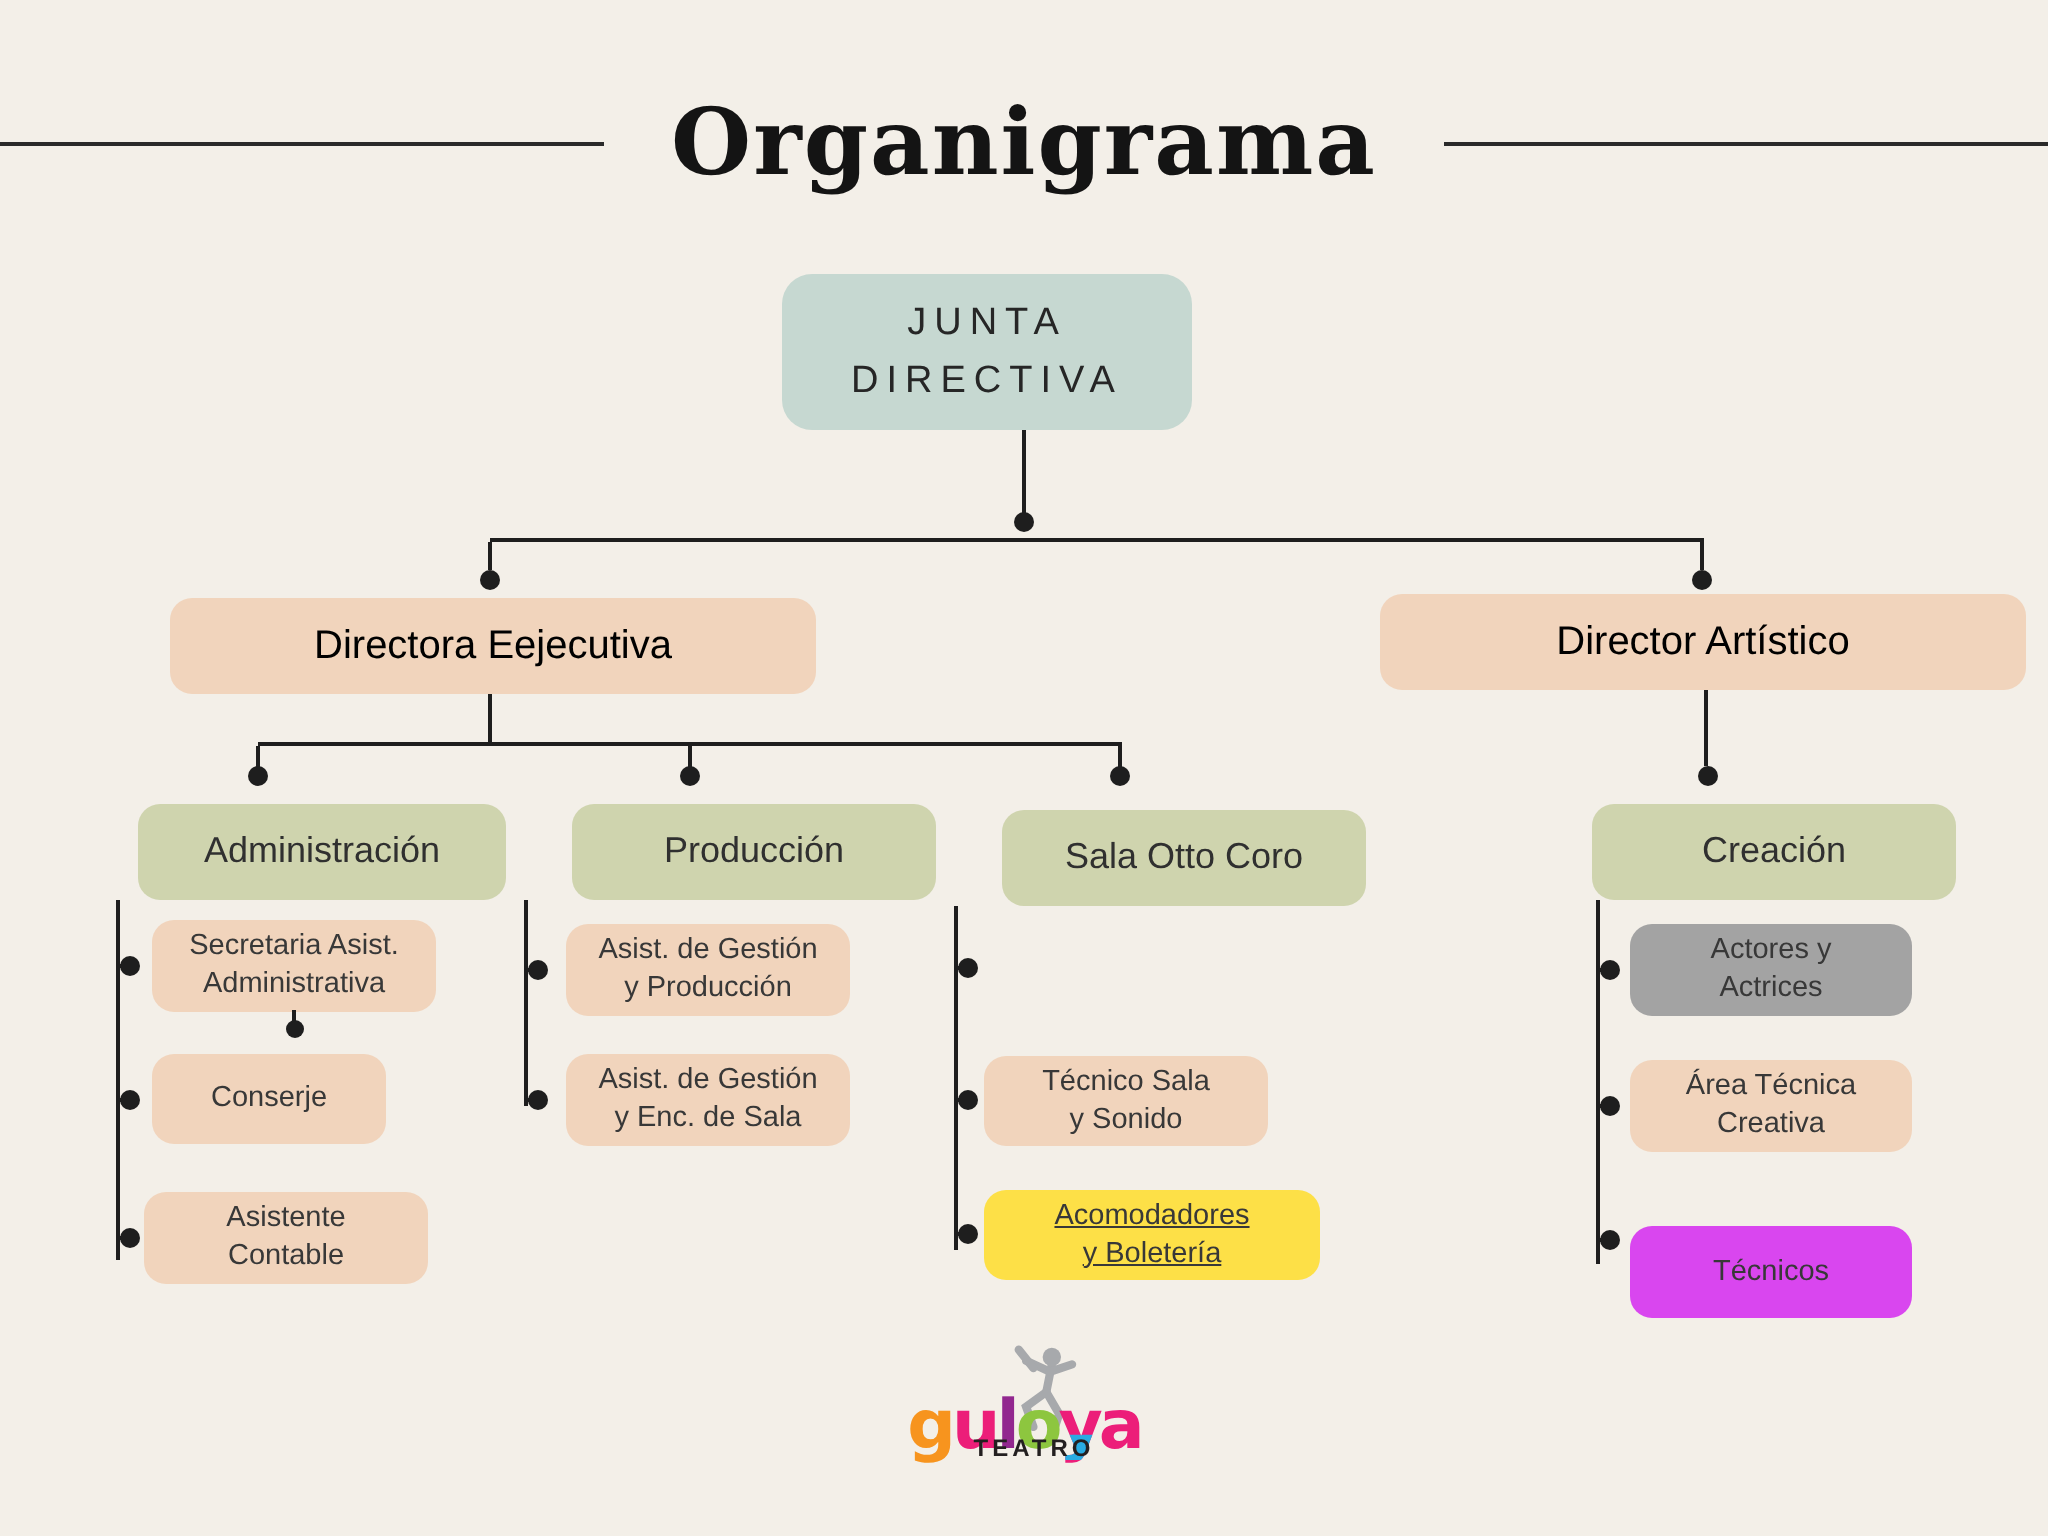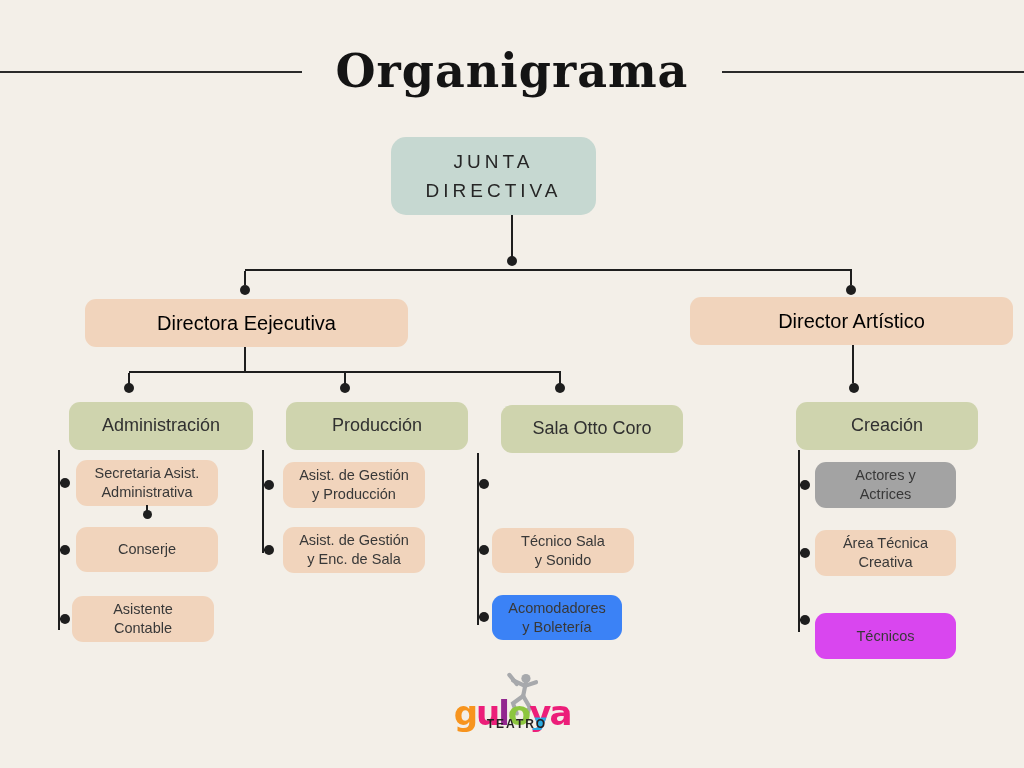--- a/index.html
+++ b/index.html
@@ -84,21 +84,21 @@
 
   <div class="vline" style="left:58px; top:450px; height:180px;"></div>
   <div class="hline" style="left:58px; top:482px; width:8px;"></div>
   <div class="dot" style="left:60px; top:478px;"></div>
   <div class="box l4" style="left: 76px; top: 460px; width: 142px; height: 46px; background: rgb(241, 212, 188);">Secretaria Asist.
 Administrativa</div>
   <div class="vline" style="left:146px; top:505px; height:6px;"></div>
   <div class="dot small" style="left:143px; top:510px;"></div>
   <div class="hline" style="left:58px; top:549px; width:8px;"></div>
   <div class="dot" style="left:60px; top:545px;"></div>
-  <div class="box l4" style="left: 76px; top: 527px; width: 142px; height: 45px; background: rgb(241, 212, 188);">Conserje</div>
+  <div class="box l4" style="left: 76px; top: 527px; width: 117px; height: 45px; background: rgb(241, 212, 188);">Conserje</div>
   <div class="hline" style="left:58px; top:618px; width:8px;"></div>
   <div class="dot" style="left:60px; top:614px;"></div>
   <div class="box l4" style="left: 72px; top: 596px; width: 142px; height: 46px; background: rgb(241, 212, 188);">Asistente
 Contable</div>
 
   <div class="vline" style="left:262px; top:450px; height:103px;"></div>
   <div class="hline" style="left:262px; top:484px; width:8px;"></div>
   <div class="dot" style="left:264px; top:480px;"></div>
   <div class="box l4" style="left: 283px; top: 462px; width: 142px; height: 46px; background: rgb(241, 212, 188);">Asist. de Gestión
 y Producción</div>
@@ -109,21 +109,21 @@
 
   <div class="vline" style="left:477px; top:453px; height:172px;"></div>
   <div class="hline" style="left:477px; top:483px; width:8px;"></div>
   <div class="dot" style="left:479px; top:479px;"></div>
   <div class="hline" style="left:477px; top:549px; width:8px;"></div>
   <div class="dot" style="left:479px; top:545px;"></div>
   <div class="box l4" style="left: 492px; top: 528px; width: 142px; height: 45px; background: rgb(241, 212, 188);">Técnico Sala
 y Sonido</div>
   <div class="hline" style="left:477px; top:616px; width:8px;"></div>
   <div class="dot" style="left:479px; top:612px;"></div>
-  <div class="box l4" style="left: 492px; top: 595px; width: 130px; height: 45px; background: #3b82f6;">Acomodadores
+  <div class="box l4" style="left: 492px; top: 595px; width: 168px; height: 45px; background: #fde047; text-decoration: underline;">Acomodadores
 y Boletería</div>
 
   <div class="vline" style="left:798px; top:450px; height:182px;"></div>
   <div class="hline" style="left:798px; top:484px; width:8px;"></div>
   <div class="dot" style="left:800px; top:480px;"></div>
   <div class="box l4" style="left: 815px; top: 462px; width: 141px; height: 46px; background: #a3a3a3;">Actores y
 Actrices</div>
   <div class="hline" style="left:798px; top:552px; width:8px;"></div>
   <div class="dot" style="left:800px; top:548px;"></div>
   <div class="box l4" style="left: 815px; top: 530px; width: 141px; height: 46px; background: rgb(241, 212, 188);">Área Técnica

